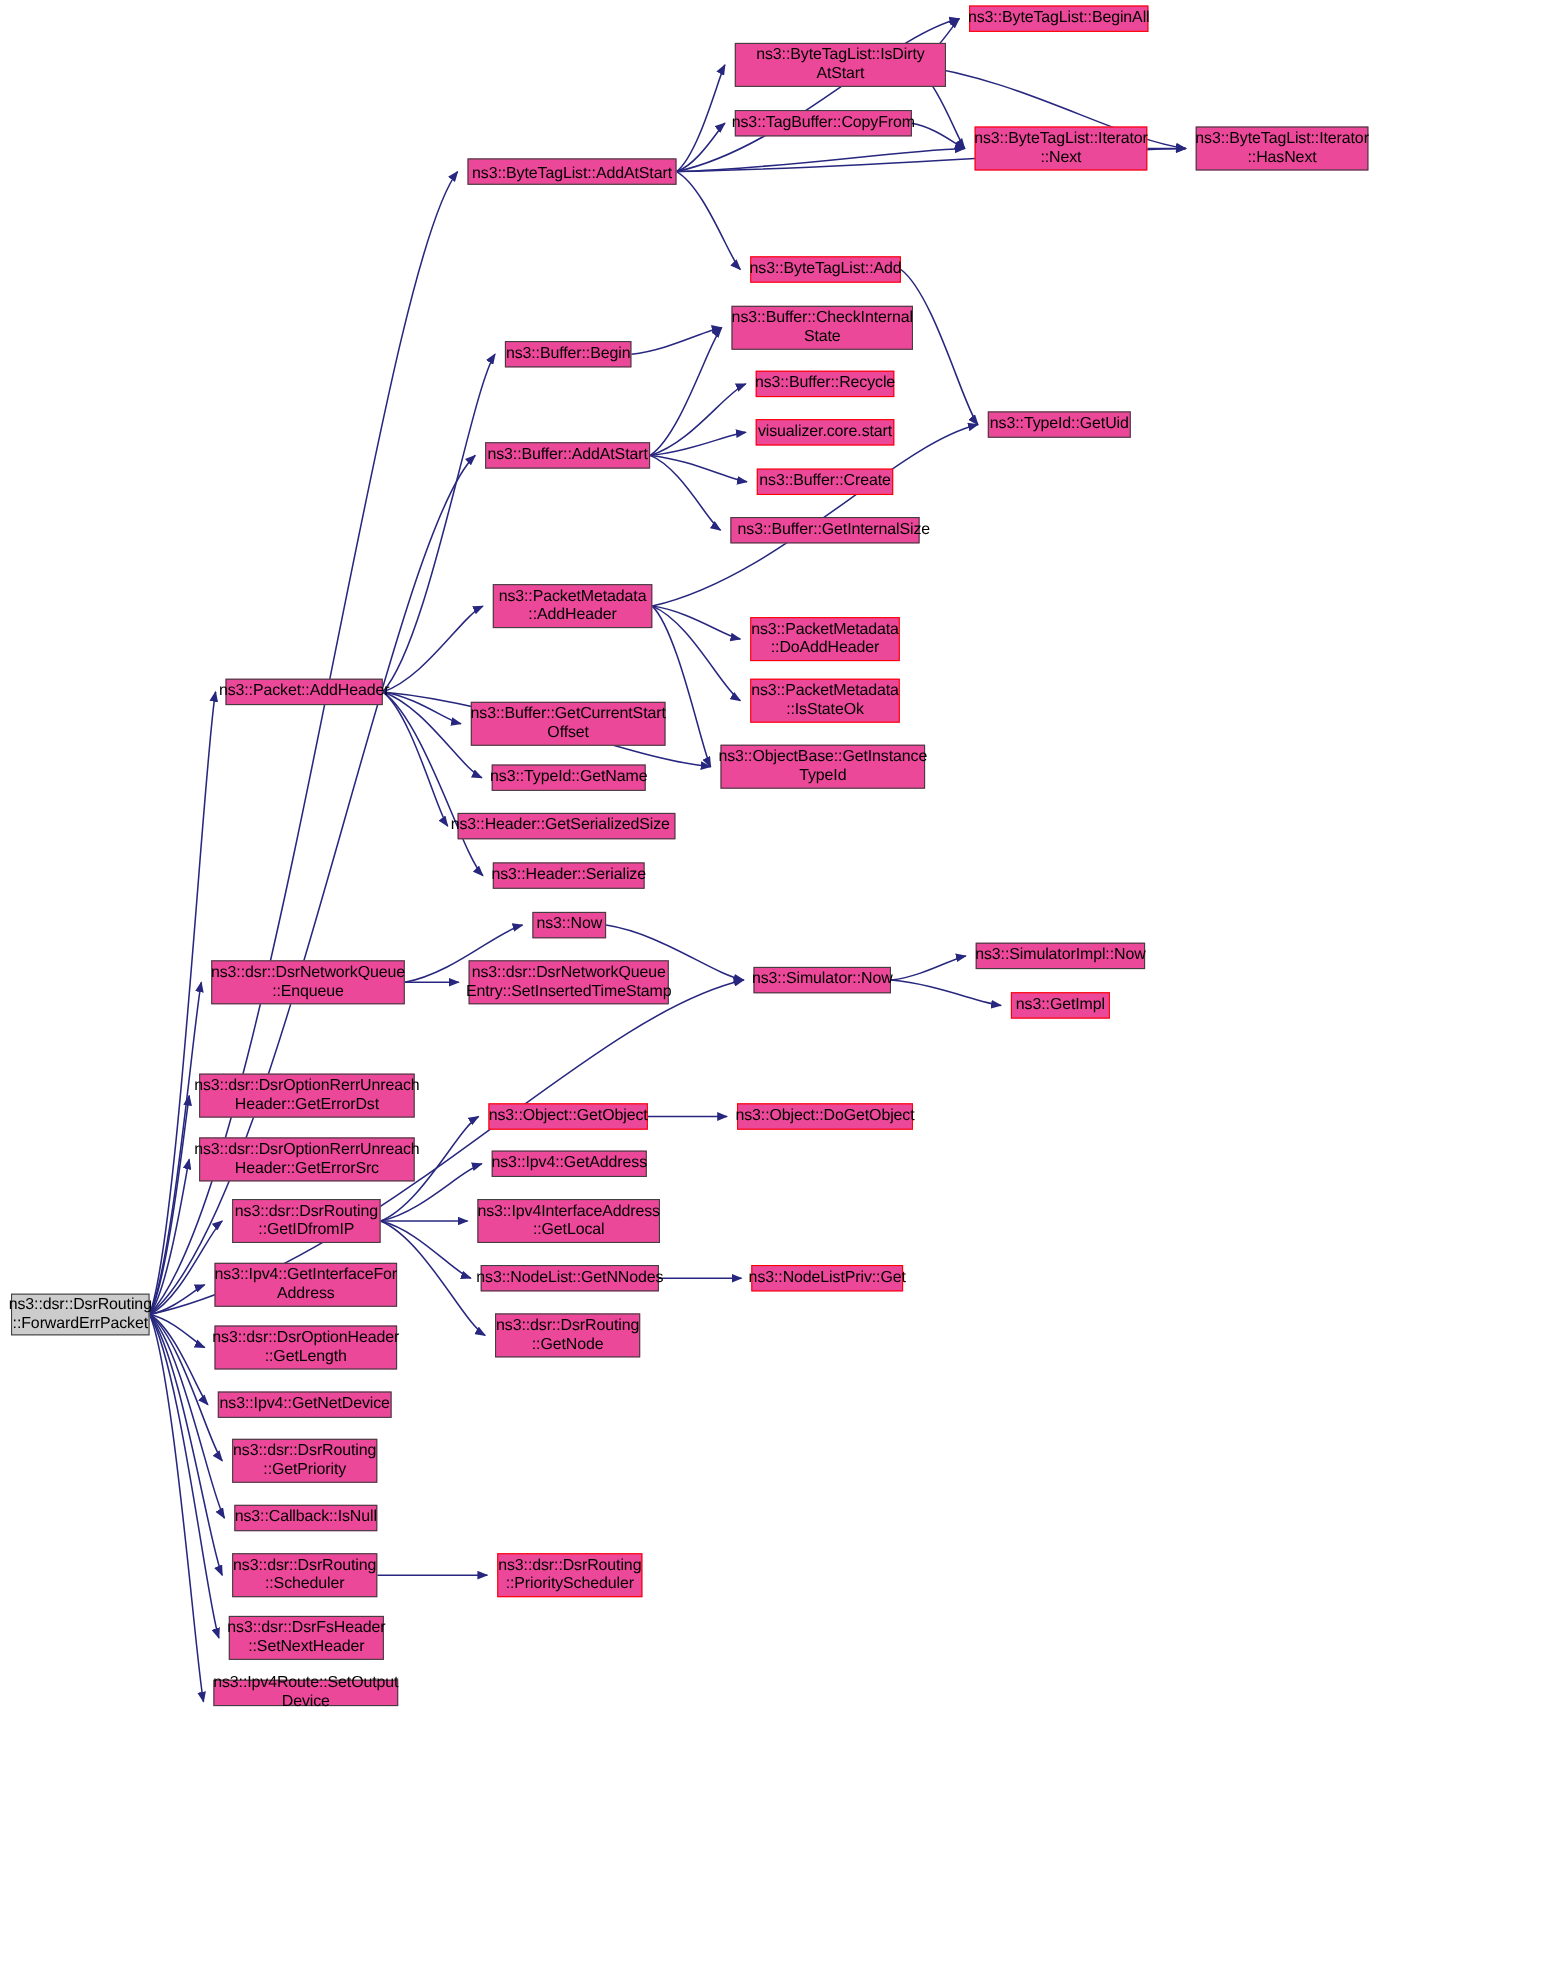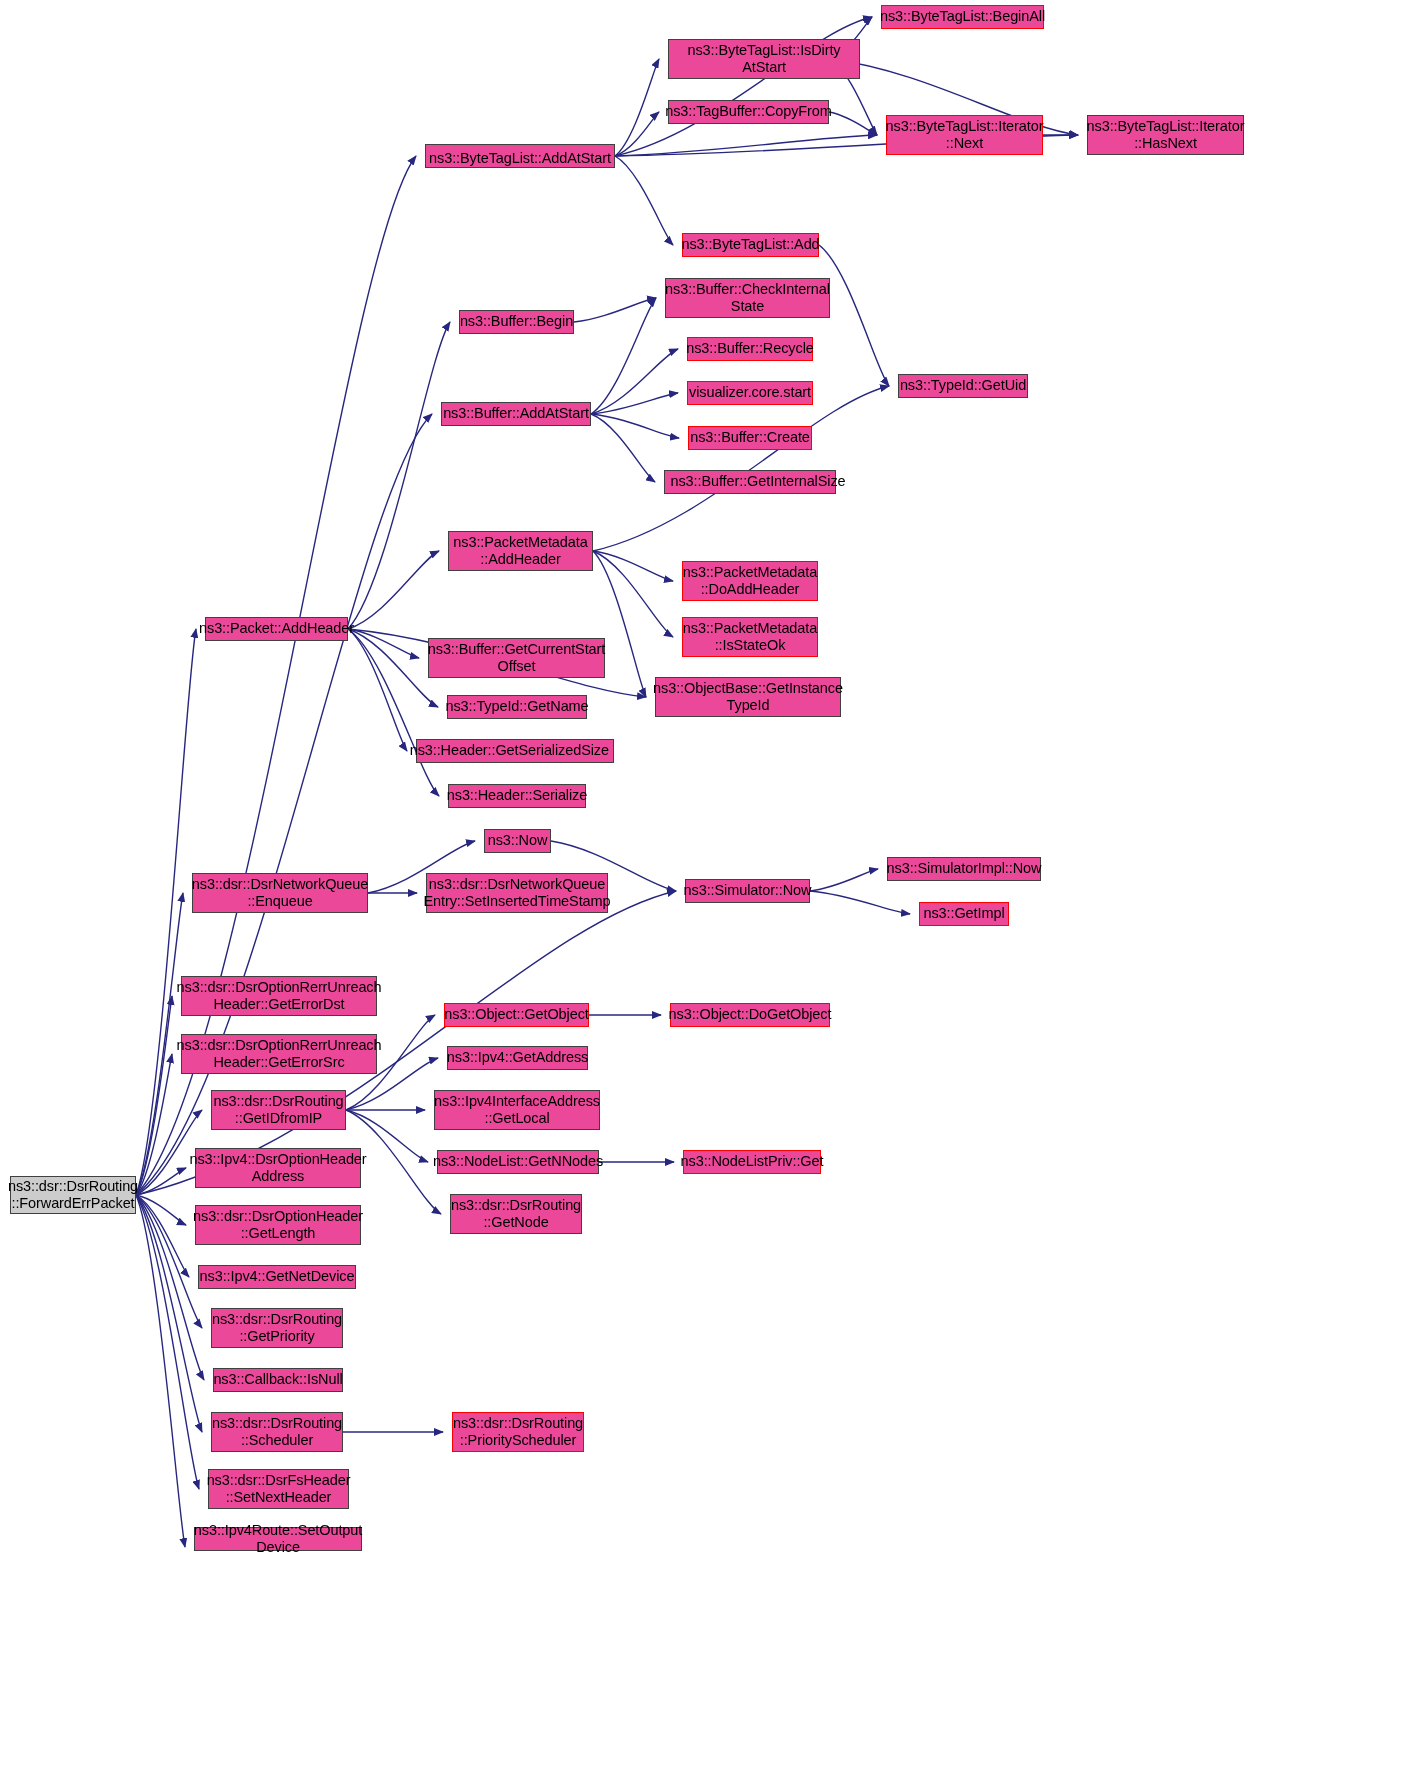--- a/index.html
+++ b/index.html
@@ -173,21 +173,21 @@
 ::GetIDfromIP</span></div>
       <div class="node red" style="left: 444px; top: 1003px; width: 145px; height: 24px;"><span>ns3::Object::GetObject</span></div>
       <div class="node red" style="left: 670px; top: 1003px; width: 160px; height: 24px;"><span>ns3::Object::DoGetObject</span></div>
       <div class="node" style="left: 447px; top: 1046px; width: 141px; height: 24px;"><span>ns3::Ipv4::GetAddress</span></div>
       <div class="node" style="left: 434px; top: 1090px; width: 166px; height: 40px;"><span>ns3::Ipv4InterfaceAddress
 ::GetLocal</span></div>
       <div class="node" style="left: 437px; top: 1150px; width: 162px; height: 24px;"><span>ns3::NodeList::GetNNodes</span></div>
       <div class="node red" style="left: 683px; top: 1150px; width: 138px; height: 24px;"><span>ns3::NodeListPriv::Get</span></div>
       <div class="node" style="left: 450px; top: 1194px; width: 132px; height: 40px;"><span>ns3::dsr::DsrRouting
 ::GetNode</span></div>
-      <div class="node" style="left: 195px; top: 1148px; width: 166px; height: 40px;"><span>ns3::Ipv4::DsrOptionHeader
+      <div class="node" style="left: 195px; top: 1148px; width: 166px; height: 40px;"><span>ns3::Ipv4::GetInterfaceFor
 Address</span></div>
       <div class="node" style="left: 195px; top: 1205px; width: 166px; height: 40px; align-items: center;"><span>ns3::dsr::DsrOptionHeader
 ::GetLength</span></div>
       <div class="node" style="left: 198px; top: 1265px; width: 158px; height: 24px;"><span>ns3::Ipv4::GetNetDevice</span></div>
       <div class="node" style="left: 211px; top: 1308px; width: 132px; height: 40px;"><span>ns3::dsr::DsrRouting
 ::GetPriority</span></div>
       <div class="node" style="left: 213px; top: 1368px; width: 130px; height: 24px;"><span>ns3::Callback::IsNull</span></div>
       <div class="node" style="left: 211px; top: 1412px; width: 132px; height: 40px;"><span>ns3::dsr::DsrRouting
 ::Scheduler</span></div>
       <div class="node red" style="left: 452px; top: 1412px; width: 132px; height: 40px;"><span>ns3::dsr::DsrRouting

